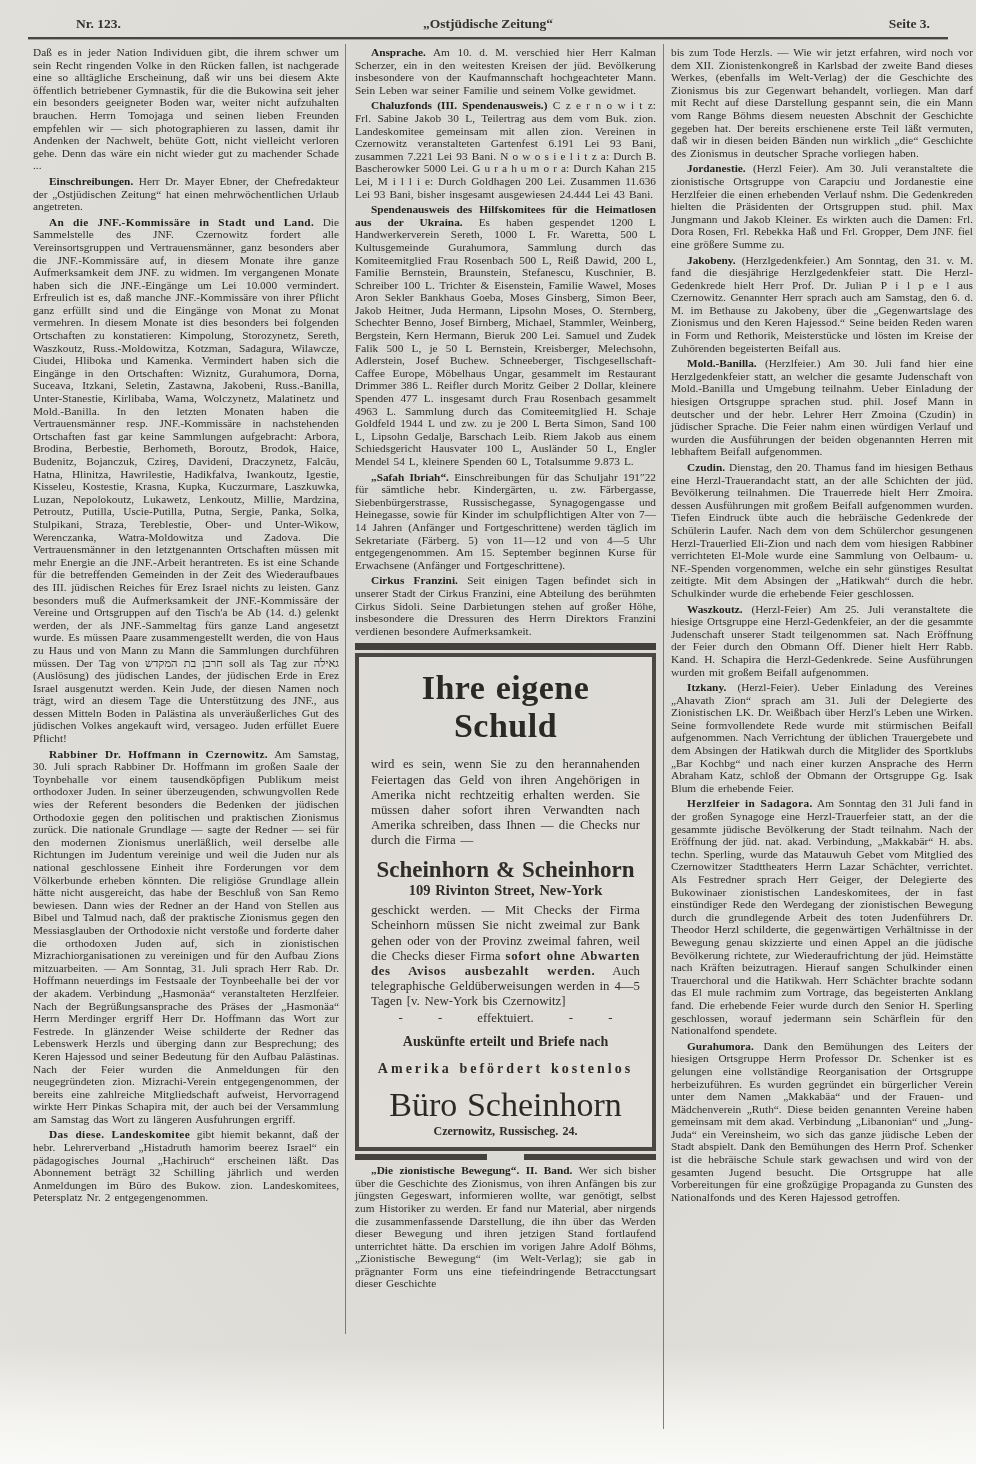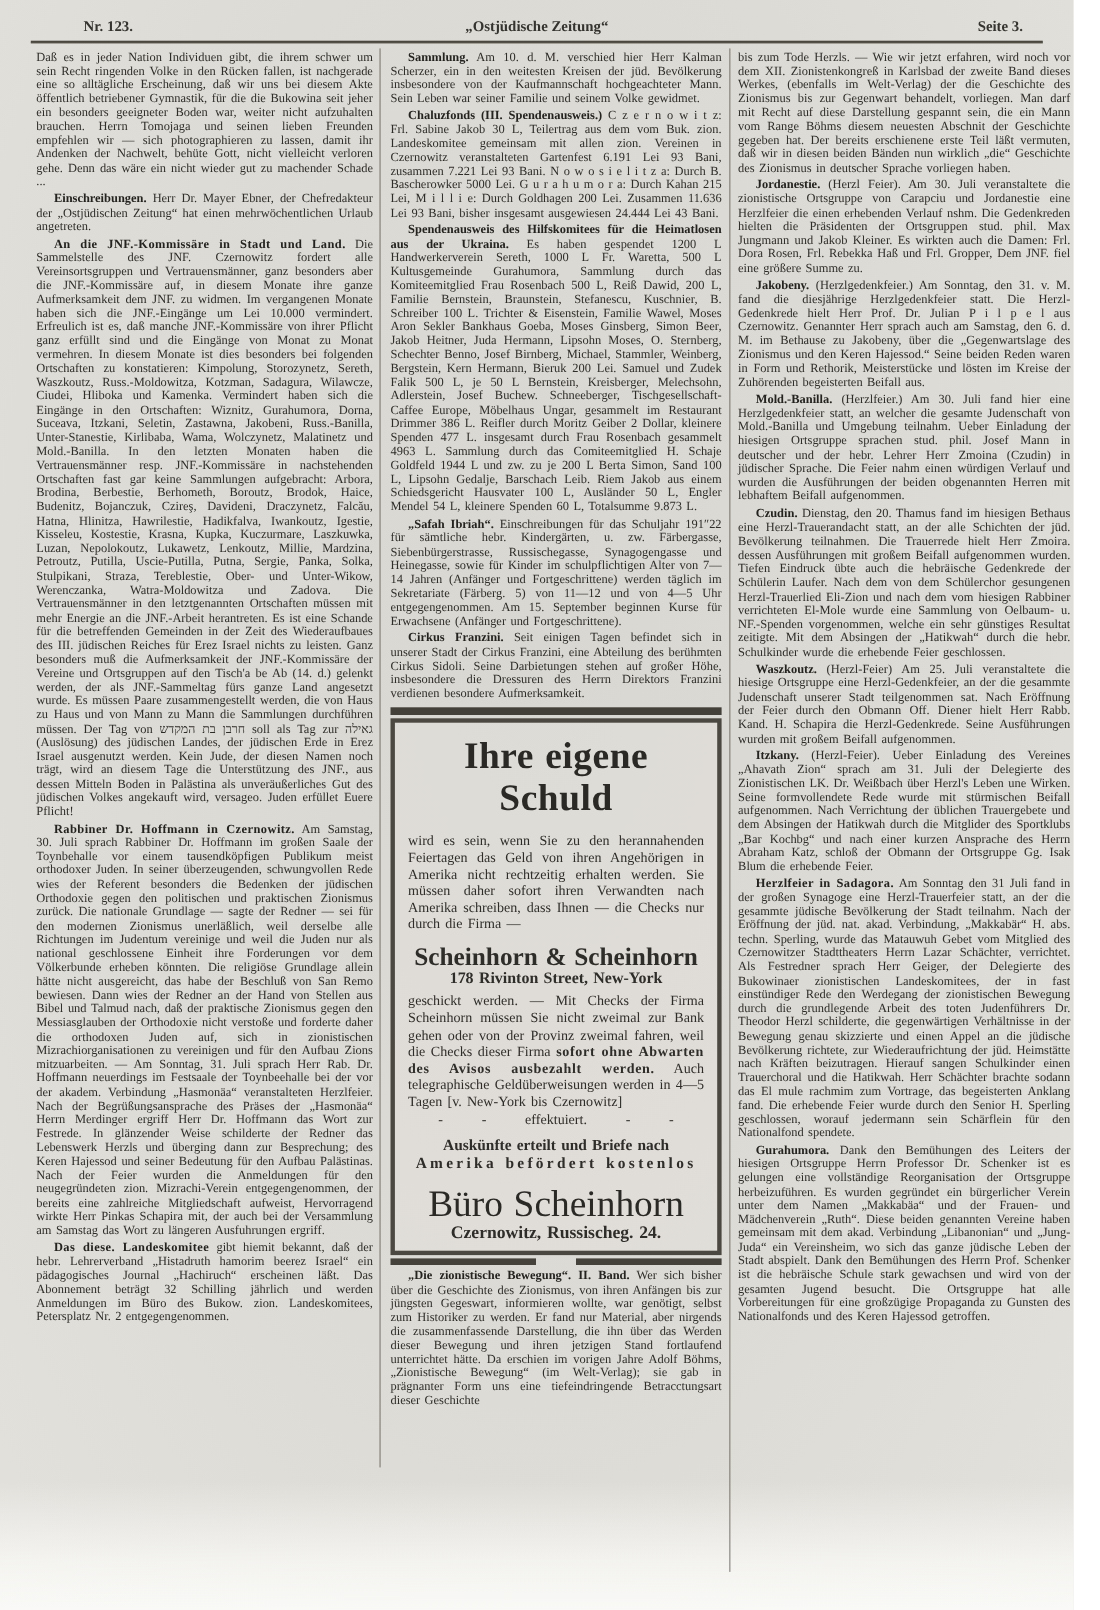--- a/index.html
+++ b/index.html
@@ -56,23 +56,23 @@
   .ad-headline{
     font-size:34px;line-height:38px;font-weight:bold;letter-spacing:.5px;
     text-align:center;margin:4px 0 12px 0;color:#2b2926;font-family:Liberation Serif, serif;
   }
   .ad-intro,.ad-body{font-size:12.8px;line-height:15.2px;text-align:justify;word-spacing:1.5px;}
   .ad-firm{font-size:23px;line-height:26px;font-weight:bold;text-align:center;margin:8px 0 1px 0;}
   .ad-address{font-size:14.5px;font-weight:bold;text-align:center;margin:0 0 7px 0;}
   .ad-bold{font-weight:bold;letter-spacing:.6px;}
   .ad-effekt{font-size:12.8px;line-height:16px;text-align:center;white-space:pre;}
   .ad-info{font-size:14px;line-height:17px;font-weight:bold;text-align:center;margin-top:7px;}
-  .ad-info2{letter-spacing:3px;}
+  .ad-info2{letter-spacing:3px;margin-top:10px;}
   .ad-buro{font-size:34px;line-height:38px;text-align:center;margin:9px 0 1px 0;color:#2b2926;}
-  .ad-city{font-size:16px;font-weight:bold;text-align:center;margin:0 0 4px 0;}
+  .ad-city{font-size:12px;font-weight:bold;text-align:center;margin:0 0 4px 0;}
 </style>
 </head>
 <body>
 
 <div class="page">
 
   <div class="masthead">
     <span class="issue">Nr. 123.</span>
     <span class="title">„Ostjüdische Zeitung“</span>
     <span class="pageno">Seite 3.</span>
@@ -84,33 +84,33 @@
 
   <div class="col col1">
     <p class="article cont"><span>Daß es in jeder Nation Individuen gibt, die ihrem schwer um sein Recht ringenden Volke in den Rücken fallen, ist nachgerade eine so alltägliche Erscheinung, daß wir uns bei diesem Akte öffentlich betriebener Gymnastik, für die die Bukowina seit jeher ein besonders geeigneter Boden war, weiter nicht aufzuhalten brauchen. Herrn Tomojaga und seinen lieben Freunden empfehlen wir — sich photographieren zu lassen, damit ihr Andenken der Nachwelt, behüte Gott, nicht vielleicht verloren gehe. Denn das wäre ein nicht wieder gut zu machender Schade ...</span></p>
     <p class="article"><span class="lead">Einschreibungen.</span> <span>Herr Dr. Mayer Ebner, der Chefredakteur der „Ostjüdischen Zeitung“ hat einen mehrwöchentlichen Urlaub angetreten.</span></p>
     <p class="article"><span class="lead lead-wide">An die JNF.-Kommissäre in Stadt und Land.</span> <span>Die Sammelstelle des JNF. Czernowitz fordert alle Vereinsortsgruppen und Vertrauensmänner, ganz besonders aber die JNF.-Kommissäre auf, in diesem Monate ihre ganze Aufmerksamkeit dem JNF. zu widmen. Im vergangenen Monate haben sich die JNF.-Eingänge um Lei 10.000 vermindert. Erfreulich ist es, daß manche JNF.-Kommissäre von ihrer Pflicht ganz erfüllt sind und die Eingänge von Monat zu Monat vermehren. In diesem Monate ist dies besonders bei folgenden Ortschaften zu konstatieren: Kimpolung, Storozynetz, Sereth, Waszkoutz, Russ.-Moldowitza, Kotzman, Sadagura, Wilawcze, Ciudei, Hliboka und Kamenka. Vermindert haben sich die Eingänge in den Ortschaften: Wiznitz, Gurahumora, Dorna, Suceava, Itzkani, Seletin, Zastawna, Jakobeni, Russ.-Banilla, Unter-Stanestie, Kirlibaba, Wama, Wolczynetz, Malatinetz und Mold.-Banilla. In den letzten Monaten haben die Vertrauensmänner resp. JNF.-Kommissäre in nachstehenden Ortschaften fast gar keine Sammlungen aufgebracht: Arbora, Brodina, Berbestie, Berhometh, Boroutz, Brodok, Haice, Budenitz, Bojanczuk, Czireş, Davideni, Draczynetz, Falcău, Hatna, Hlinitza, Hawrilestie, Hadikfalva, Iwankoutz, Igestie, Kisseleu, Kostestie, Krasna, Kupka, Kuczurmare, Laszkuwka, Luzan, Nepolokoutz, Lukawetz, Lenkoutz, Millie, Mardzina, Petroutz, Putilla, Uscie-Putilla, Putna, Sergie, Panka, Solka, Stulpikani, Straza, Tereblestie, Ober- und Unter-Wikow, Werenczanka, Watra-Moldowitza und Zadova. Die Vertrauensmänner in den letztgenannten Ortschaften müssen mit mehr Energie an die JNF.-Arbeit herantreten. Es ist eine Schande für die betreffenden Gemeinden in der Zeit des Wiederaufbaues des III. jüdischen Reiches für Erez Israel nichts zu leisten. Ganz besonders muß die Aufmerksamkeit der JNF.-Kommissäre der Vereine und Ortsgruppen auf den Tisch'a be Ab (14. d.) gelenkt werden, der als JNF.-Sammeltag fürs ganze Land angesetzt wurde. Es müssen Paare zusammengestellt werden, die von Haus zu Haus und von Mann zu Mann die Sammlungen durchführen müssen. Der Tag von חרבן בת המקדש soll als Tag zur גאילה (Auslösung) des jüdischen Landes, der jüdischen Erde in Erez Israel ausgenutzt werden. Kein Jude, der diesen Namen noch trägt, wird an diesem Tage die Unterstützung des JNF., aus dessen Mitteln Boden in Palästina als unveräußerliches Gut des jüdischen Volkes angekauft wird, versageo. Juden erfüllet Euere Pflicht!</span></p>
     <p class="article"><span class="lead lead-wide">Rabbiner Dr. Hoffmann in Czernowitz.</span> <span>Am Samstag, 30. Juli sprach Rabbiner Dr. Hoffmann im großen Saale der Toynbehalle vor einem tausendköpfigen Publikum meist orthodoxer Juden. In seiner überzeugenden, schwungvollen Rede wies der Referent besonders die Bedenken der jüdischen Orthodoxie gegen den politischen und praktischen Zionismus zurück. Die nationale Grundlage — sagte der Redner — sei für den modernen Zionismus unerläßlich, weil derselbe alle Richtungen im Judentum vereinige und weil die Juden nur als national geschlossene Einheit ihre Forderungen vor dem Völkerbunde erheben könnten. Die religiöse Grundlage allein hätte nicht ausgereicht, das habe der Beschluß von San Remo bewiesen. Dann wies der Redner an der Hand von Stellen aus Bibel und Talmud nach, daß der praktische Zionismus gegen den Messiasglauben der Orthodoxie nicht verstoße und forderte daher die orthodoxen Juden auf, sich in zionistischen Mizrachiorganisationen zu vereinigen und für den Aufbau Zions mitzuarbeiten. — Am Sonntag, 31. Juli sprach Herr Rab. Dr. Hoffmann neuerdings im Festsaale der Toynbeehalle bei der vor der akadem. Verbindung „Hasmonäa“ veranstalteten Herzlfeier. Nach der Begrüßungsansprache des Präses der „Hasmonäa“ Herrn Merdinger ergriff Herr Dr. Hoffmann das Wort zur Festrede. In glänzender Weise schilderte der Redner das Lebenswerk Herzls und überging dann zur Besprechung; des Keren Hajessod und seiner Bedeutung für den Aufbau Palästinas. Nach der Feier wurden die Anmeldungen für den neugegründeten zion. Mizrachi-Verein entgegengenommen, der bereits eine zahlreiche Mitgliedschaft aufweist, Hervorragend wirkte Herr Pinkas Schapira mit, der auch bei der Versammlung am Samstag das Wort zu längeren Ausfuhrungen ergriff.</span></p>
     <p class="article"><span class="lead lead-wide">Das diese. Landeskomitee</span> <span>gibt hiemit bekannt, daß der hebr. Lehrerverband „Histadruth hamorim beerez Israel“ ein pädagogisches Journal „Hachiruch“ erscheinen läßt. Das Abonnement beträgt 32 Schilling jährlich und werden Anmeldungen im Büro des Bukow. zion. Landeskomitees, Petersplatz Nr. 2 entgegengenommen.</span></p>
   </div>
 
   <div class="col col2">
-    <p class="article"><span class="lead">Sammlung.</span> <span>Am 10. d. M. verschied hier Herr Kalman Scherzer, ein in den weitesten Kreisen der jüd. Bevölkerung insbesondere von der Kaufmannschaft hochgeachteter Mann. Sein Leben war seiner Familie und seinem Volke gewidmet.</span></p>
+    <p class="article"><span class="lead">Ansprache.</span> <span>Am 10. d. M. verschied hier Herr Kalman Scherzer, ein in den weitesten Kreisen der jüd. Bevölkerung insbesondere von der Kaufmannschaft hochgeachteter Mann. Sein Leben war seiner Familie und seinem Volke gewidmet.</span></p>
     <p class="article"><span class="lead">Chaluzfonds (III. Spendenausweis.)</span> <span>C z e r n o w i t z:  Frl. Sabine Jakob 30 L, Teilertrag aus dem vom Buk. zion. Landeskomitee gemeinsam mit allen zion. Vereinen in Czernowitz veranstalteten Gartenfest 6.191 Lei 93 Bani, zusammen 7.221 Lei 93 Bani. N o w o s i e l i t z a: Durch B. Bascherowker 5000 Lei. G u r a h u m o r a: Durch Kahan 215 Lei, M i l l i e: Durch Goldhagen 200 Lei. Zusammen 11.636 Lei 93 Bani, bisher insgesamt ausgewiesen 24.444 Lei 43 Bani.</span></p>
     <p class="article"><span class="lead">Spendenausweis des Hilfskomitees für die Heimatlosen aus der Ukraina.</span> <span>Es haben gespendet 1200 L Handwerkerverein Sereth, 1000 L Fr. Waretta, 500 L Kultusgemeinde Gurahumora, Sammlung durch das Komiteemitglied Frau Rosenbach 500 L, Reiß Dawid, 200 L, Familie Bernstein, Braunstein, Stefanescu, Kuschnier, B. Schreiber 100 L. Trichter &amp; Eisenstein, Familie Wawel, Moses Aron Sekler Bankhaus Goeba, Moses Ginsberg, Simon Beer, Jakob Heitner, Juda Hermann, Lipsohn Moses, O. Sternberg, Schechter Benno, Josef Birnberg, Michael, Stammler, Weinberg, Bergstein, Kern Hermann, Bieruk 200 Lei. Samuel und Zudek Falik 500 L, je 50 L Bernstein, Kreisberger, Melechsohn, Adlerstein, Josef Buchew. Schneeberger, Tischgesellschaft-Caffee Europe, Möbelhaus Ungar, gesammelt im Restaurant Drimmer 386 L. Reifler durch Moritz Geiber 2 Dollar, kleinere Spenden 477 L. insgesamt durch Frau Rosenbach gesammelt 4963 L. Sammlung durch das Comiteemitglied H. Schaje Goldfeld 1944 L und zw. zu je 200 L Berta Simon, Sand 100 L, Lipsohn Gedalje, Barschach Leib. Riem Jakob aus einem Schiedsgericht Hausvater 100 L, Ausländer 50 L, Engler Mendel 54 L, kleinere Spenden 60 L, Totalsumme 9.873 L.</span></p>
     <p class="article"><span class="lead">„Safah Ibriah“.</span> <span>Einschreibungen für das Schuljahr 191″22 für sämtliche hebr. Kindergärten, u. zw. Färbergasse, Siebenbürgerstrasse, Russischegasse, Synagogengasse und Heinegasse, sowie für Kinder im schulpflichtigen Alter von 7—14 Jahren (Anfänger und Fortgeschrittene) werden täglich im Sekretariate (Färberg. 5) von 11—12 und von 4—5 Uhr entgegengenommen. Am 15. September beginnen Kurse für Erwachsene (Anfänger und Fortgeschrittene).</span></p>
     <p class="article"><span class="lead">Cirkus Franzini.</span> <span>Seit einigen Tagen befindet sich in unserer Stadt der Cirkus Franzini, eine Abteilung des berühmten Cirkus Sidoli. Seine Darbietungen stehen auf großer Höhe, insbesondere die Dressuren des Herrn Direktors Franzini verdienen besondere Aufmerksamkeit.</span></p>
 
     <div class="ad-wrap">
       <div class="ad-bar-top"></div>
       <div class="ad-box">
         <div class="ad-headline">Ihre eigene Schuld</div>
         <div class="ad-intro">wird es sein, wenn Sie zu den herannahenden Feiertagen das Geld von ihren Angehörigen in Amerika nicht rechtzeitig erhalten werden. Sie müssen daher sofort ihren Verwandten nach Amerika schreiben, dass Ihnen —   die Checks nur durch die Firma   —</div>
         <div class="ad-firm">Scheinhorn &amp; Scheinhorn</div>
-        <div class="ad-address">178 Rivinton Street, New-York</div>
+        <div class="ad-address">109 Rivinton Street, New-York</div>
         <div class="ad-body"><span>geschickt werden. — Mit Checks der Firma Scheinhorn müssen Sie nicht zweimal zur Bank gehen oder von der Provinz zweimal fahren, weil die Checks dieser Firma </span><span class="ad-bold">sofort ohne Abwarten des Avisos ausbezahlt werden.</span><span> Auch telegraphische Geldüberweisungen werden in 4—5 Tagen [v. New-York bis Czernowitz]</span></div>
         <div class="ad-effekt">-        -        effektuiert.        -        -</div>
         <div class="ad-info">
           <div>Auskünfte  erteilt  und  Briefe  nach</div>
           <div class="ad-info2">Amerika befördert kostenlos</div>
         </div>
         <div class="ad-buro">Büro Scheinhorn</div>
         <div class="ad-city">Czernowitz, Russischeg. 24.</div>
       </div>
       <div class="ad-bar-bottom"></div>

